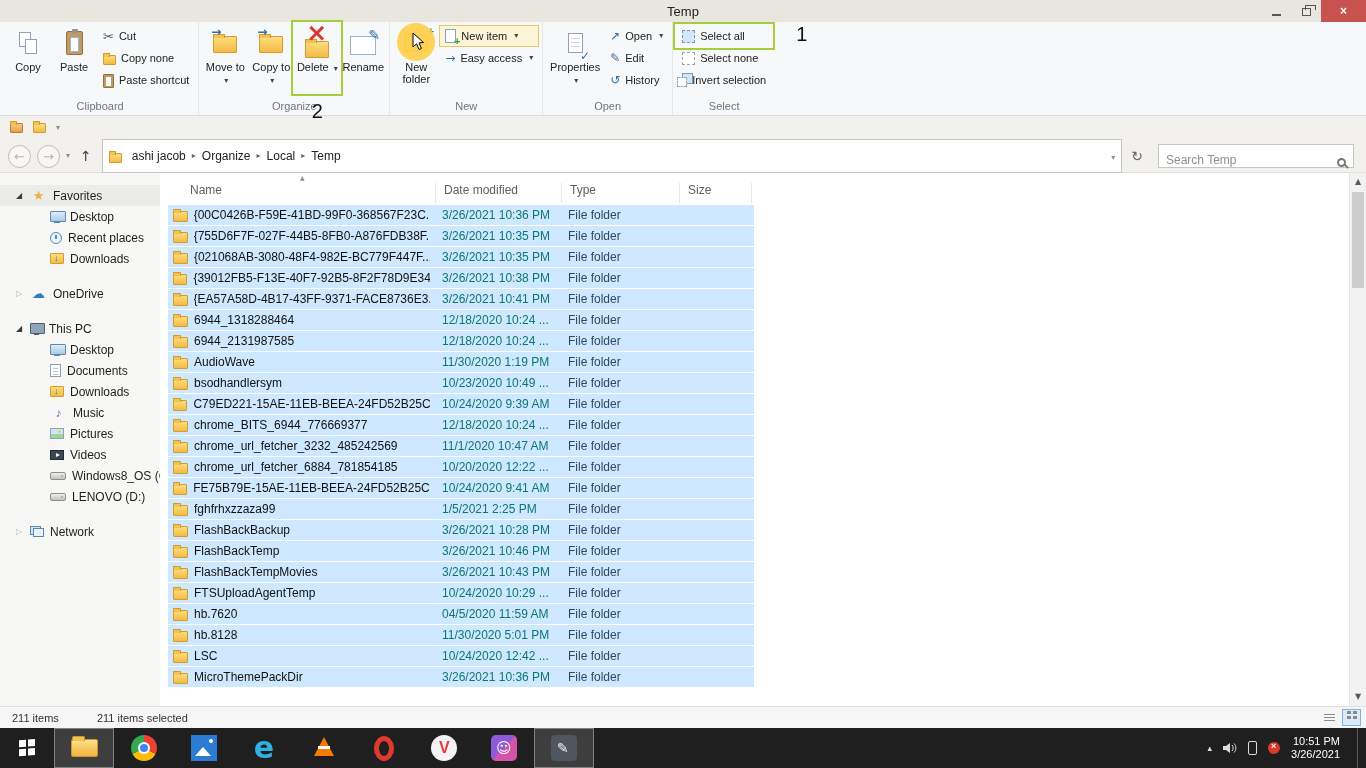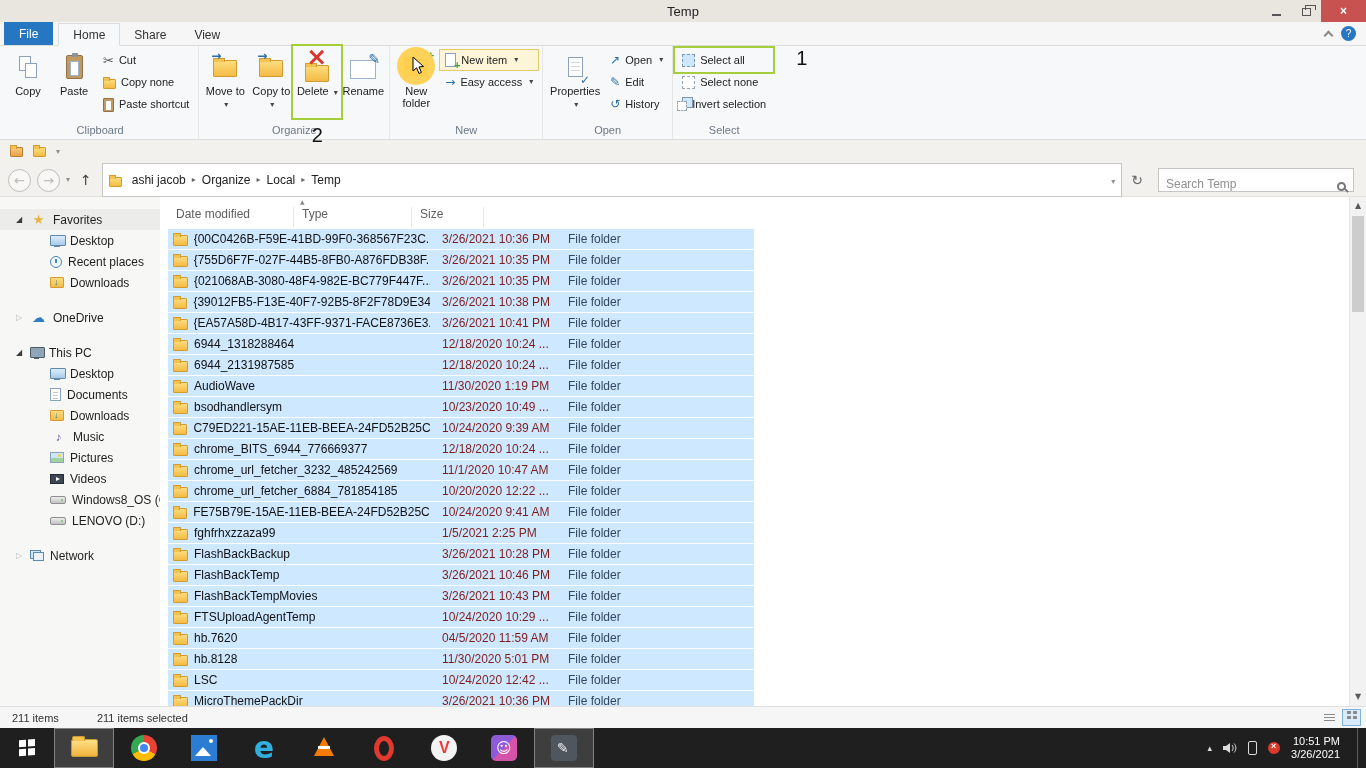--- a/index.html
+++ b/index.html
@@ -153,21 +153,21 @@
 .hcell{border-right:1px solid #e7e7e7;padding:0 6px 6px 8px;white-space:nowrap}
 .hcell.name{width:268px;padding-left:22px}
 .hcell.date{width:126px}
 .hcell.type{width:118px}
 .hcell.size{width:72px}
 .hsort{position:absolute;top:2px;left:132px;font-size:6px;color:#8a8a8a}
 .rows{padding-top:2px}
 .frow{display:flex;align-items:center;height:20px;margin-bottom:1px;background:#cde8ff;width:586px;font-size:12px;color:#111}
 .fcell{padding:0 6px;white-space:nowrap;overflow:hidden}
 .fcell.namec{width:268px;display:flex;align-items:center;gap:6px;padding-left:5px;flex:0 0 auto}
-.fcell.datec{width:126px;color:#7f1d1d;flex:0 0 auto}
+.fcell.datec{width:126px;color:#0f766e;flex:0 0 auto}
 .fcell.typec{width:118px;color:#33475c;flex:0 0 auto}
 .fcell.sizec{width:66px;flex:0 0 auto}
 .ftext{overflow:hidden;white-space:nowrap}
 .vscroll{width:17px;background:#f2f2f2;position:relative;flex:0 0 auto;border-left:1px solid #e6e6e6}
 .sb{position:absolute;left:0;right:0;text-align:center;font-size:8px;color:#5a5a5a;padding:5px 0}
 .sb.bottom{bottom:0}
 .thumb{position:absolute;left:2px;right:2px;top:19px;height:96px;background:#cdcdcd}
 
 
 .statusbar{height:22px;border-top:1px solid #e0e0e0;background:#f6f6f6;display:flex;align-items:center;font-size:11px;color:#333;padding-left:12px;gap:38px;flex:0 0 auto;position:relative}
@@ -224,30 +224,20 @@
         </div>
       <div class="wc">
           <span class="rest-glyph"></span>
         </div>
       <div class="wc close">
           <span>×</span>
         </div>
     </div>
   </div>
 
-  <div class="tabrow">
-    <div class="tab file">File</div>
-    <div class="tab active">Home</div>
-    <div class="tab">Share</div>
-    <div class="tab">View</div>
-    <div class="tab-right">
-      <span class="chev"></span>
-      <span class="help-ic">?</span>
-    </div>
-  </div>
 
   <div class="ribbon">
 
     <div class="rgroup">
       <div class="rgc">
         <button class="big-btn">
           <span class="bicon">
               <span class="copy-ic">
                 <i></i>
                 <i></i>
@@ -509,20 +499,21 @@
         </div>
         <div class="side-row root gap">
           <span class="expander gi closed">▷</span>
           <span class="sicon ic-network"></span>
           <span class="slabel">Network</span>
         </div>
       </div>
     <div class="filearea">
       <div class="lheader">
         <span class="hsort gi">▲</span>
+        <div class="hcell name">Name</div>
         <div class="hcell date">Date modified</div>
         <div class="hcell type">Type</div>
         <div class="hcell size">Size</div>
       </div>
       <div class="rows">
           <div class="frow">
             <span class="fcell namec">
               <span class="fold f16"></span>
               <span class="ftext">{00C0426B-F59E-41BD-99F0-368567F23C...</span>
             </span>

